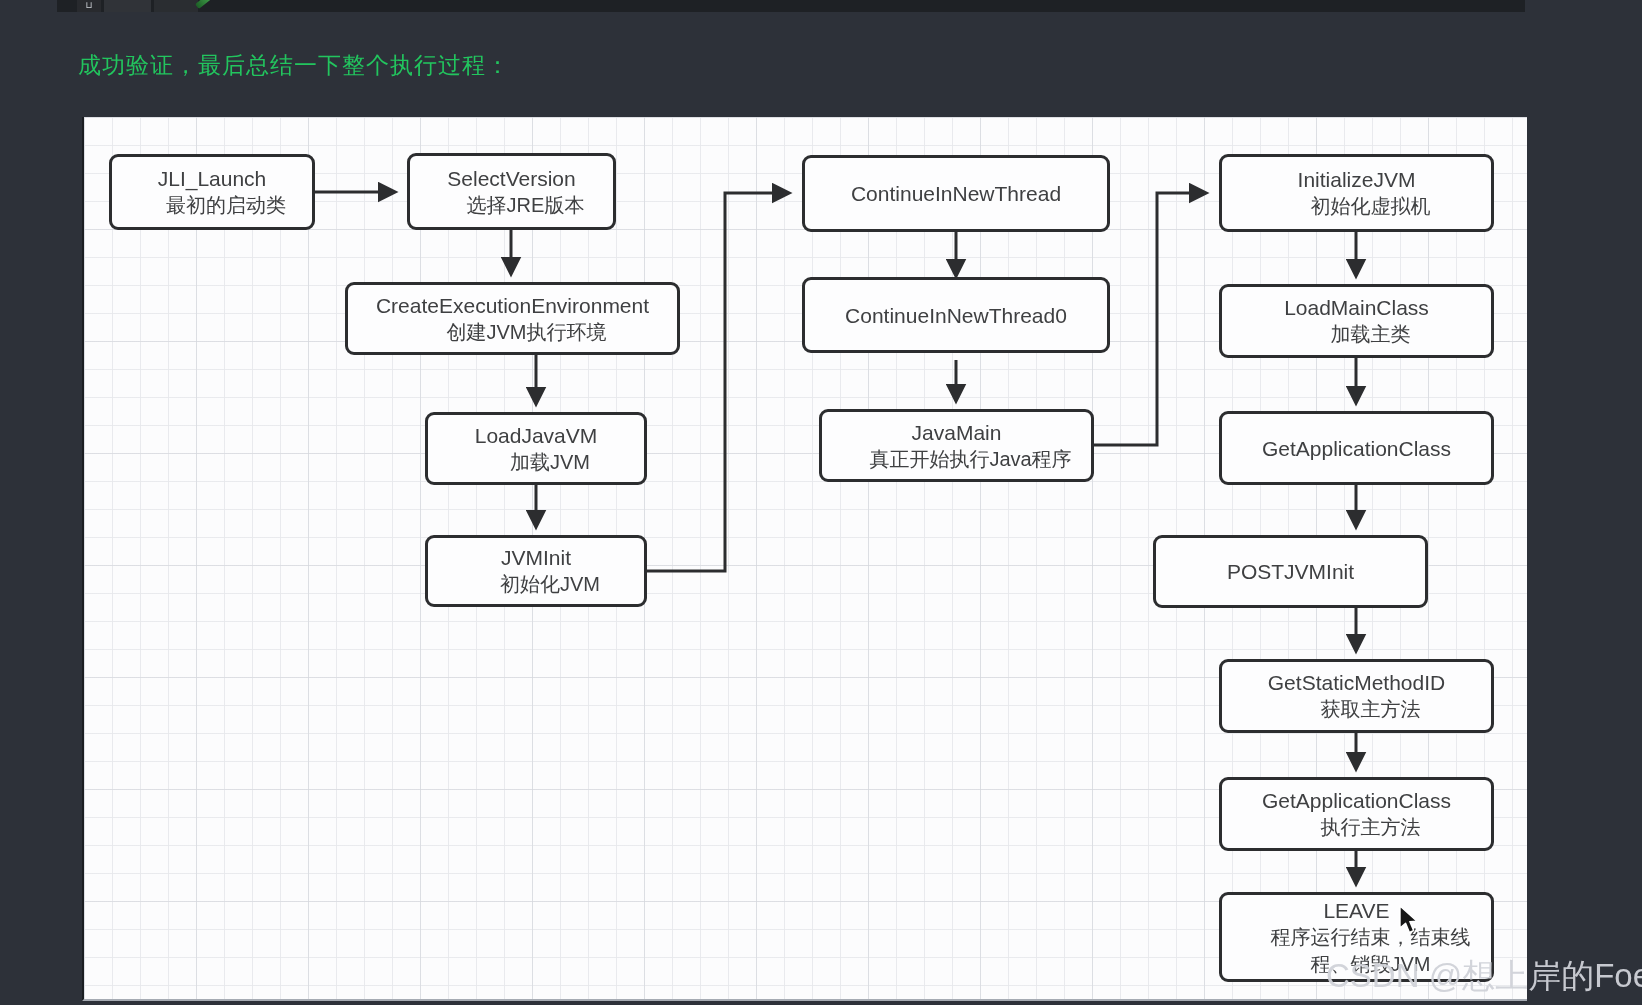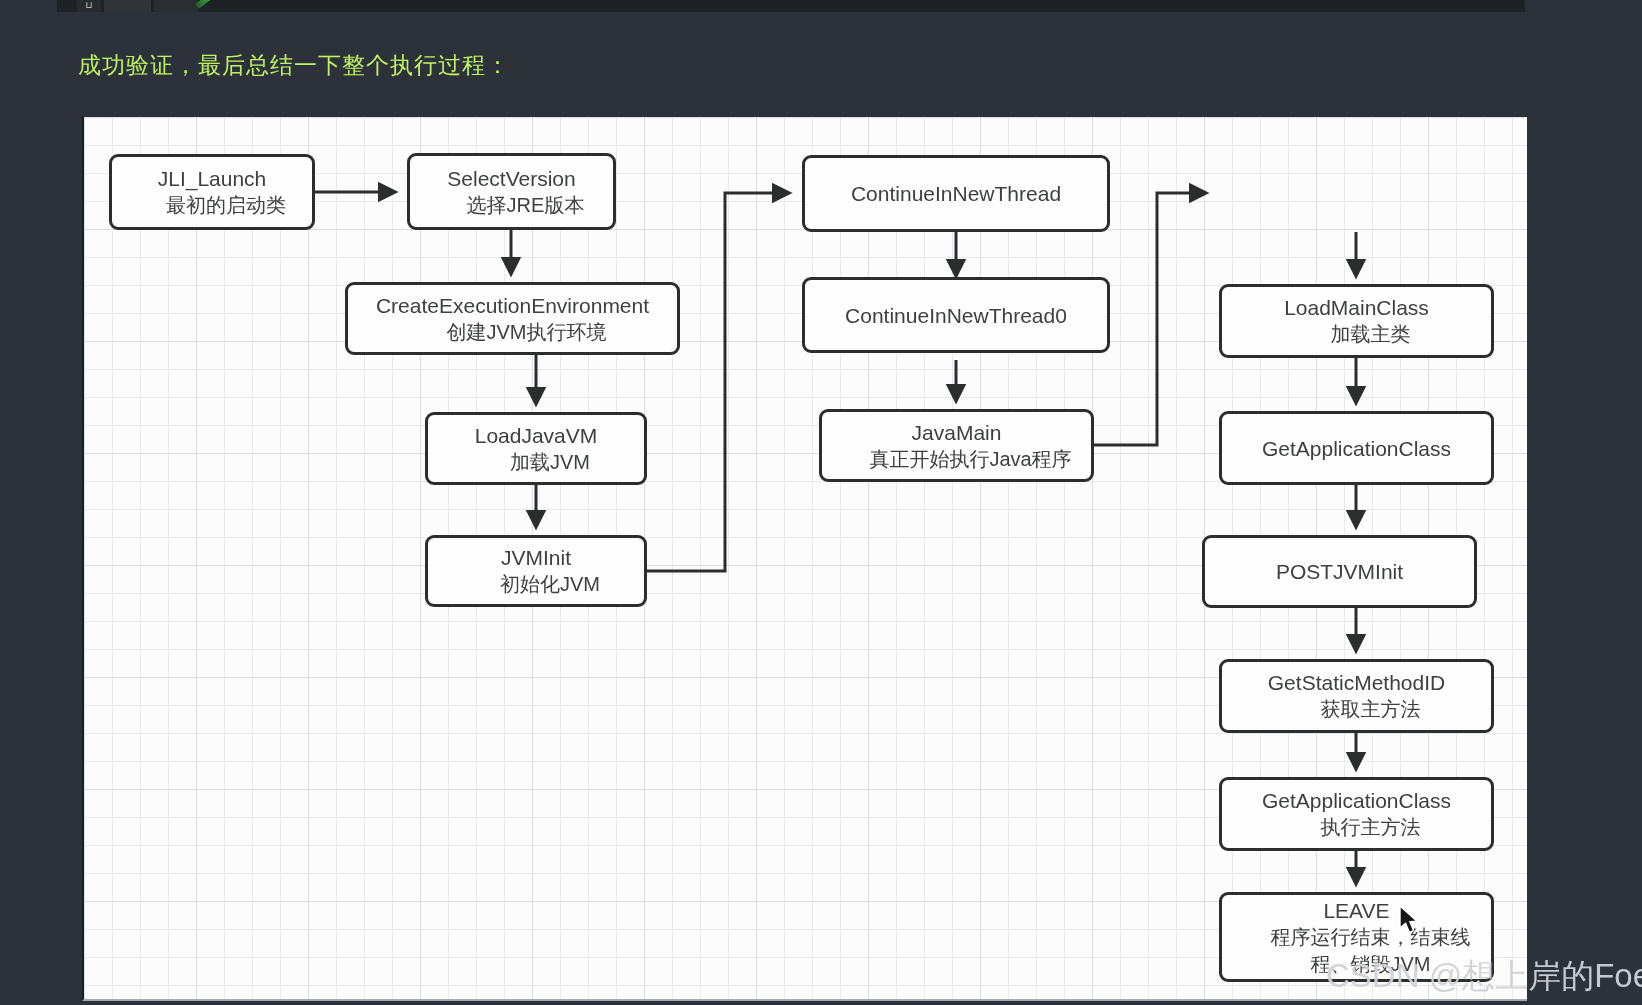--- a/index.html
+++ b/index.html
@@ -10,21 +10,21 @@
   }
   
   .topstrip{position:absolute;left:57px;top:0;width:1468px;height:12px;background:#1e2125;}
   .topstrip .tabA{position:absolute;left:20px;top:0;width:24px;height:12px;background:#282a2e;
     color:#cfd3d8;font-size:9px;line-height:11px;text-align:center;}
   .topstrip .tabB{position:absolute;left:47px;top:0;width:47px;height:12px;background:#303338;}
   .topstrip .tabC{position:absolute;left:97px;top:0;width:44px;height:12px;background:#2a2d31;}
   .topstrip .greenmark{position:absolute;left:138px;top:-2px;width:18px;height:6px;
     background:linear-gradient(90deg,#1c5f26,#46a84f);transform:rotate(-38deg);border-radius:2px;}
   
-  .heading{position:absolute;left:78px;top:50px;font-size:23px;color:#bef264;letter-spacing:1px;}
+  .heading{position:absolute;left:78px;top:50px;font-size:23px;color:#22c55e;letter-spacing:1px;}
   
   .canvas{
     position:absolute;left:82px;top:117px;width:1445px;height:884px;
     background-color:#fcfcfd;
     background-image:
       linear-gradient(to right, rgba(210,212,219,0.55) 1px, transparent 1px),
       linear-gradient(to bottom, rgba(210,212,219,0.55) 1px, transparent 1px),
       linear-gradient(to right, rgba(231,232,236,0.9) 1px, transparent 1px),
       linear-gradient(to bottom, rgba(231,232,236,0.9) 1px, transparent 1px);
     background-size:112px 112px,112px 112px,28px 28px,28px 28px;
@@ -121,31 +121,35 @@
 
   <div class="node" style="left:718px;top:160px;width:308px;height:76px">
     <div class="nl">ContinueInNewThread0</div>
   </div>
 
   <div class="node" style="left:735px;top:292px;width:275px;height:73px">
     <div class="nl">JavaMain</div>
     <div class="ns">真正开始执行Java程序</div>
   </div>
 
+  <div class="node" style="left:1135px;top:37px;width:275px;height:78px">
+    <div class="nl">InitializeJVM</div>
+    <div class="ns">初始化虚拟机</div>
+  </div>
 
   <div class="node" style="left:1135px;top:167px;width:275px;height:74px">
     <div class="nl">LoadMainClass</div>
     <div class="ns">加载主类</div>
   </div>
 
   <div class="node" style="left:1135px;top:294px;width:275px;height:74px">
     <div class="nl">GetApplicationClass</div>
   </div>
 
-  <div class="node" style="left:1118px;top:418px;width:275px;height:73px">
+  <div class="node" style="left:1069px;top:418px;width:275px;height:73px">
     <div class="nl">POSTJVMInit</div>
   </div>
 
   <div class="node" style="left:1135px;top:542px;width:275px;height:74px">
     <div class="nl">GetStaticMethodID</div>
     <div class="ns">获取主方法</div>
   </div>
 
   <div class="node" style="left:1135px;top:660px;width:275px;height:74px">
     <div class="nl">GetApplicationClass</div>

